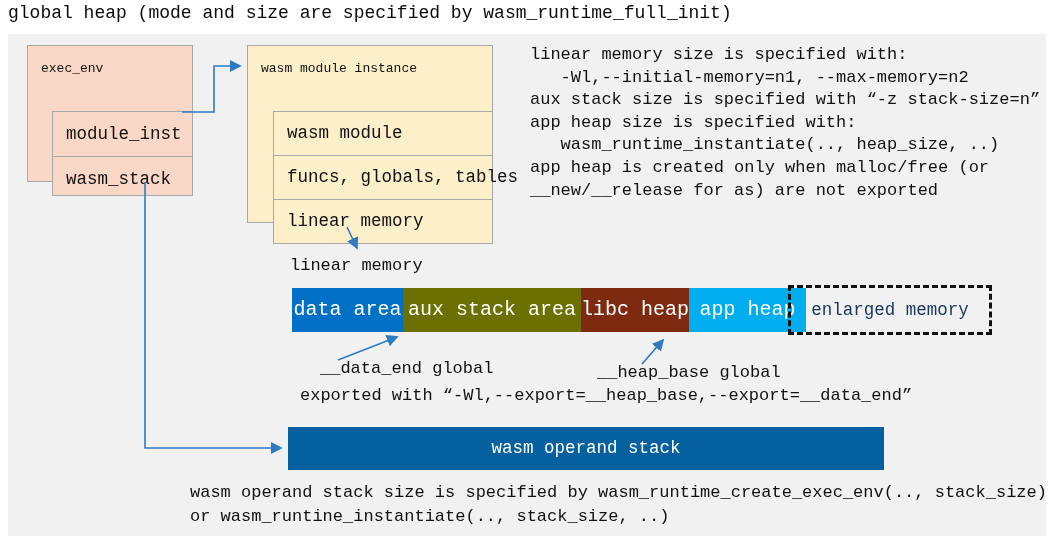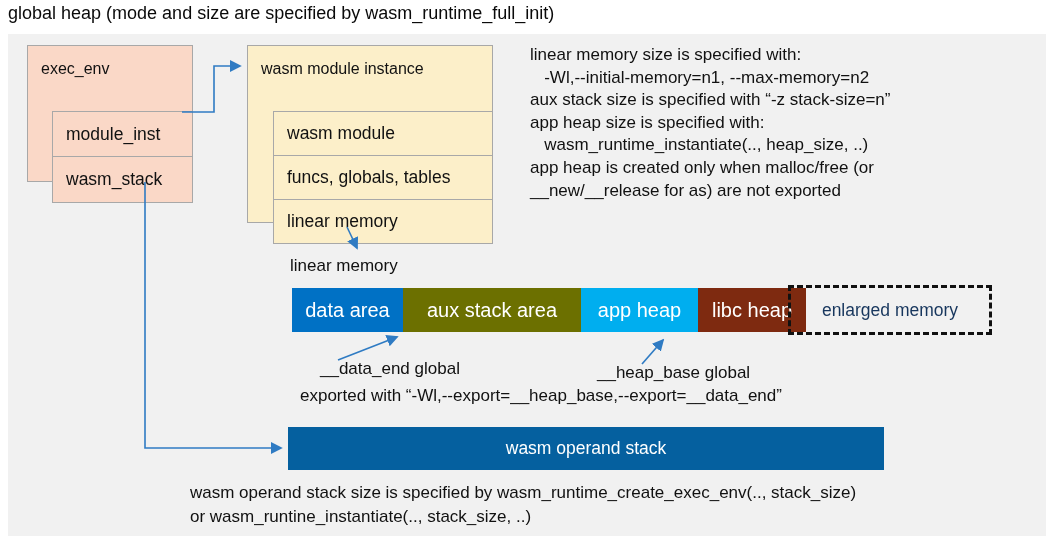--- a/index.html
+++ b/index.html
@@ -1,29 +1,29 @@
 <!DOCTYPE html>
 <html><head>
 <meta charset="utf-8">
 <style>
   html,body { margin:0; padding:0; background:#ffffff; }
   .canvas {
     position:relative; width:1054px; height:547px; overflow:hidden;
-    font-family:Liberation Sans, sans-serif; color:#111111; background:#ffffff;
+    font-family:Liberation Mono, monospace; color:#111111; background:#ffffff;
   }
   .title {
     position:absolute; left:8px; top:3px; font-size:18px; color:#0a0a0a; white-space:pre;
   }
   .panel {
     position:absolute; left:8px; top:34px; width:1038px; height:502px; background:#f1f1f1;
   }
   .box { position:absolute; box-sizing:border-box; border:1px solid #a8a8a8; }
   .pink   { background:#fad8c7; }
   .yellow { background:#fcefc9; }
-  .box-title { position:absolute; left:13px; top:0; height:62px; line-height:45px; font-size:16px; white-space:pre; }
+  .box-title { position:absolute; left:13px; top:0; height:62px; line-height:45px; font-size:13px; white-space:pre; }
   .sub-row {
     position:absolute; right:-1px; box-sizing:border-box; border:1px solid #a8a8a8;
     font-size:17.5px; padding-left:13px; white-space:pre;margin-top:21px;
   }
   .sub-row.pink   { background:#fad8c7; }
   .sub-row.yellow { background:#fcefc9; }
 
   .notes-right { position:absolute; left:530px; top:44px; font-size:17px; line-height:22.6px; }
   .notes-right div { white-space:pre; }
 
@@ -59,21 +59,21 @@
 
 <div class="canvas">
 
   <div class="title">global heap (mode and size are specified by wasm_runtime_full_init)</div>
 
   <div class="panel"></div>
 
   <div class="box pink" style="left:27px; top:45px; width:166px; height:137px;">
     <div class="box-title">exec_env</div>
     <div class="sub-row pink" style="left:24px; top:44px; height:46px; line-height:44px;">module_inst</div>
-    <div class="sub-row pink" style="left:24px; top:89px; height:47px; line-height:45px;">wasm_stack</div>
+    <div class="sub-row pink" style="left:24px; top:89px; height:40px; line-height:45px;">wasm_stack</div>
   </div>
 
   <div class="box yellow" style="left:247px; top:45px; width:246px; height:178px;padding-left:13px;">
     <div class="box-title">wasm module instance</div>
     <div class="sub-row yellow" style="left:25px; top:44px; height:45px; line-height:43px;">wasm module</div>
     <div class="sub-row yellow" style="left:25px; top:88px; height:45px; line-height:43px;">funcs, globals, tables</div>
     <div class="sub-row yellow" style="left:25px; top:132px; height:45px; line-height:43px;">linear memory</div>
   </div>
 
   <div class="notes-right">
@@ -84,22 +84,22 @@
     <div>   wasm_runtime_instantiate(.., heap_size, ..)</div>
     <div>app heap is created only when malloc/free (or</div>
     <div>__new/__release for as) are not exported</div>
   </div>
 
   <div class="lm-label">linear memory</div>
 
   <div class="membar">
     <div class="seg" style="background-color: rgb(0, 113, 197); width: 111px;">data area</div>
     <div class="seg" style="background-color: rgb(108, 112, 0); width: 178px;">aux stack area</div>
+    <div class="seg" style="background-color: rgb(126, 42, 16); width: 108px;">libc heap</div>
     <div class="seg" style="background-color: rgb(0, 174, 239); width: 117px;">app heap</div>
-    <div class="seg" style="background-color: rgb(126, 42, 16); width: 108px;">libc heap</div>
   </div>
 
   <div class="enlarged">enlarged memory</div>
 
   <div class="ann ann-data-end">__data_end global</div>
   <div class="ann ann-heap-base">__heap_base global</div>
   <div class="ann ann-exported">exported with “-Wl,--export=__heap_base,--export=__data_end”</div>
 
   <div class="operand-bar">wasm operand stack</div>
 

